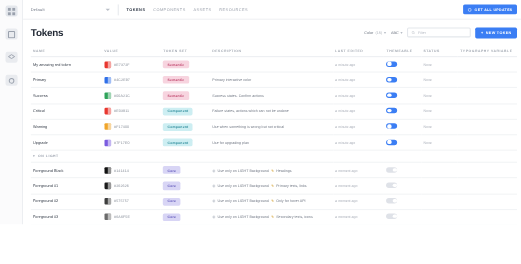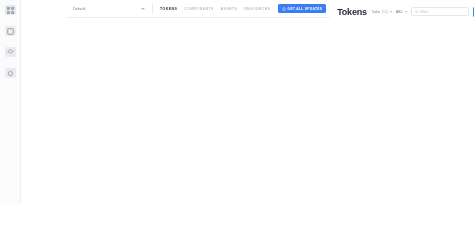--- a/index.html
+++ b/index.html
@@ -22,21 +22,21 @@
   .rail-ico {
     width: 11px; height: 10px; border-radius: 2px;
     background: #e9ebef;
     display: flex; align-items: center; justify-content: center;
     color: #9aa1ad;
   }
   .rail-ico.active { background: #e4e7ec; }
   .rail-ico svg { width: 7px; height: 7px; display: block; }
 
   
-  .main { flex: 1; min-width: 0; display: flex; flex-direction: row; margin-left: 45px; }
+  .main { flex: 1; min-width: 0; display: flex; flex-direction: column; }
 
   
   .topbar {
     height: 18px; flex: none;
     border-bottom: 1px solid #edeff2;
     display: flex; align-items: center;
     padding: 0 4px 0 7px; gap: 7px;
     background: #fff;
   }
   .brandsel {

